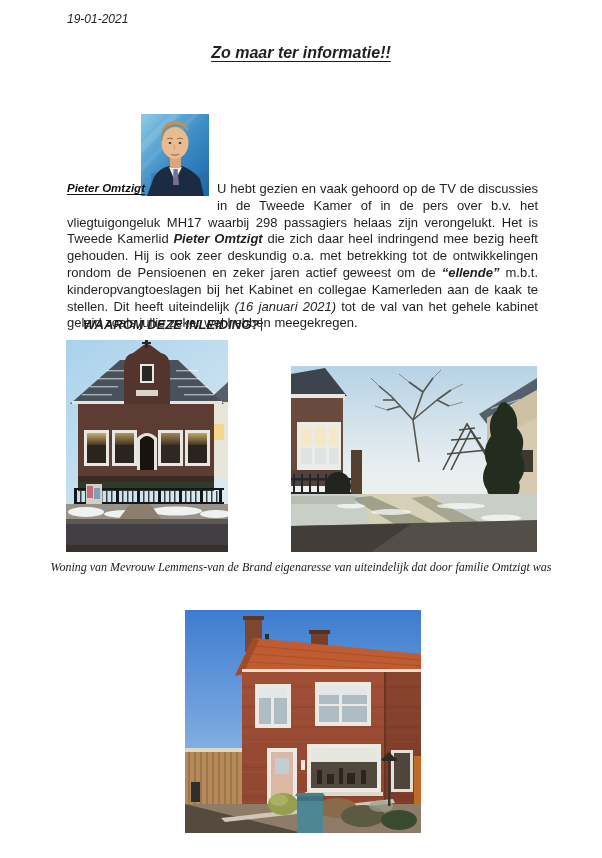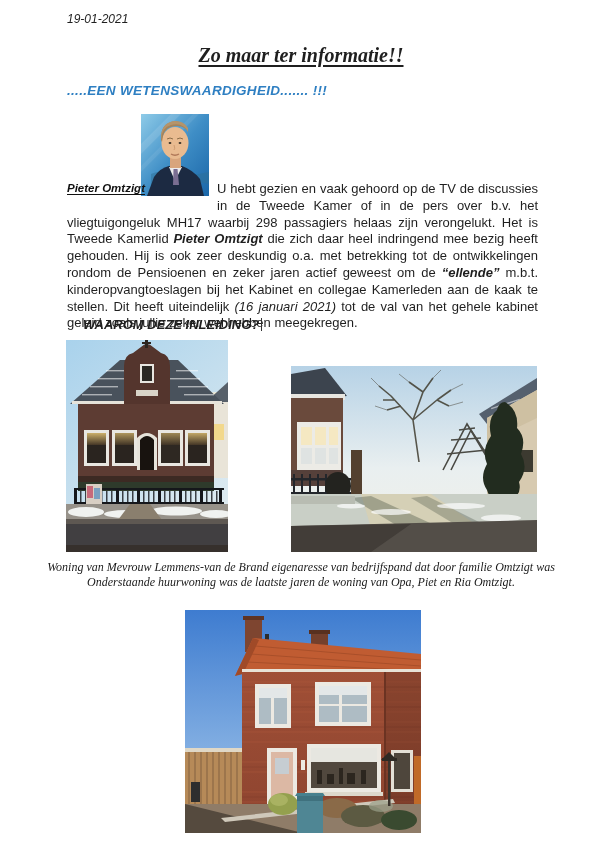--- a/index.html
+++ b/index.html
@@ -2,21 +2,21 @@
 <html><head>
 <meta charset="utf-8">
 <style>
   html,body{margin:0;padding:0;background:#ffffff;}
   .page{
     position:relative;width:602px;height:858px;background:#ffffff;overflow:hidden;
     font-family:"Liberation Sans","DejaVu Sans",sans-serif;color:#1f1f1f;
   }
   .abs{position:absolute;}
   .date{left:67px;top:12px;font-size:12px;font-style:italic;}
-  .title{left:0;top:44px;width:602px;text-align:center;font-size:20px;font-weight:bold;font-style:italic;font-family:Liberation Serif, serif;}
+  .title{left:0;top:44px;width:602px;text-align:center;font-size:16px;font-weight:bold;font-style:italic;}
   .title span{text-decoration:underline;text-underline-offset:3px;}
   .subheading{left:67px;top:83px;font-size:13.5px;font-weight:bold;font-style:italic;color:#2e7fc2;letter-spacing:.3px;}
   .portrait{left:141px;top:114px;width:68px;height:82px;}
   .portrait-label{left:67px;top:182px;font-size:11.5px;font-weight:bold;font-style:italic;text-decoration:underline;text-underline-offset:2px;color:#111;}
   .paragraph{left:67px;top:181px;width:471px;font-size:13px;line-height:16.8px;text-align:justify;}
   .paragraph .wrap-spacer{float:left;width:150px;height:17px;}
   .bi{font-weight:bold;font-style:italic;}
   .it{font-style:italic;margin-top:31px;}
   .section-heading{left:67px;top:317px;font-size:13px;font-weight:bold;font-style:italic;margin-left:16px;}
   .caret{display:inline-block;width:1px;height:13px;background:#333;margin-left:2px;vertical-align:-2px;}
@@ -31,21 +31,20 @@
 </style>
 </head>
 <body>
 
 <div class="page">
 
   <div class="abs date">19-01-2021</div>
 
   <div class="abs title"><span>Zo maar ter informatie!!</span></div>
 
-  <div class="abs subheading">.....EEN WETENSWAARDIGHEID....... !!!</div>
 
   <div class="abs portrait">
     <svg width="68" height="82" viewBox="0 0 68 82">
       <defs>
         <linearGradient id="pg" x1="0" y1="0" x2="1" y2="1">
           <stop offset="0" stop-color="#8ecbe8"></stop>
             <stop offset=".5" stop-color="#3f8ec6"></stop>
             <stop offset="1" stop-color="#1a66a8"></stop>
         </linearGradient>
       </defs>
@@ -260,22 +259,21 @@
           <ellipse cx="60" cy="140" rx="14" ry="2.5"></ellipse>
       </g>
 
       <polygon points="0,160 246,154 246,186 0,186" fill="#534e48"></polygon>
       <polygon points="0,160 120,158 80,186 0,186" fill="#423d38"></polygon>
       <rect x="0" y="130" width="64" height="8" fill="#b8bcb2"></rect>
     </svg>
   </div>
 
   <div class="abs caption">
-    <div>Woning van Mevrouw Lemmens-van de Brand eigenaresse van bedrijfspand dat door familie Omtzigt was</div>
-    <div>Onderstaande huurwoning was de laatste jaren de woning van Opa, Piet en Ria Omtzigt.</div>
+    <div>Woning van Mevrouw Lemmens-van de Brand eigenaresse van uiteindelijk dat door familie Omtzigt was</div>
   </div>
 
   <div class="abs photo photo-bottom">
     <svg width="236" height="223" viewBox="0 0 236 223">
       <defs>
         <linearGradient id="sky3" x1="0" y1="0" x2="0" y2="1">
           <stop offset="0" stop-color="#3e7cd0"></stop>
             <stop offset=".7" stop-color="#8ab4e4"></stop>
             <stop offset="1" stop-color="#c8dcf0"></stop>
         </linearGradient>

